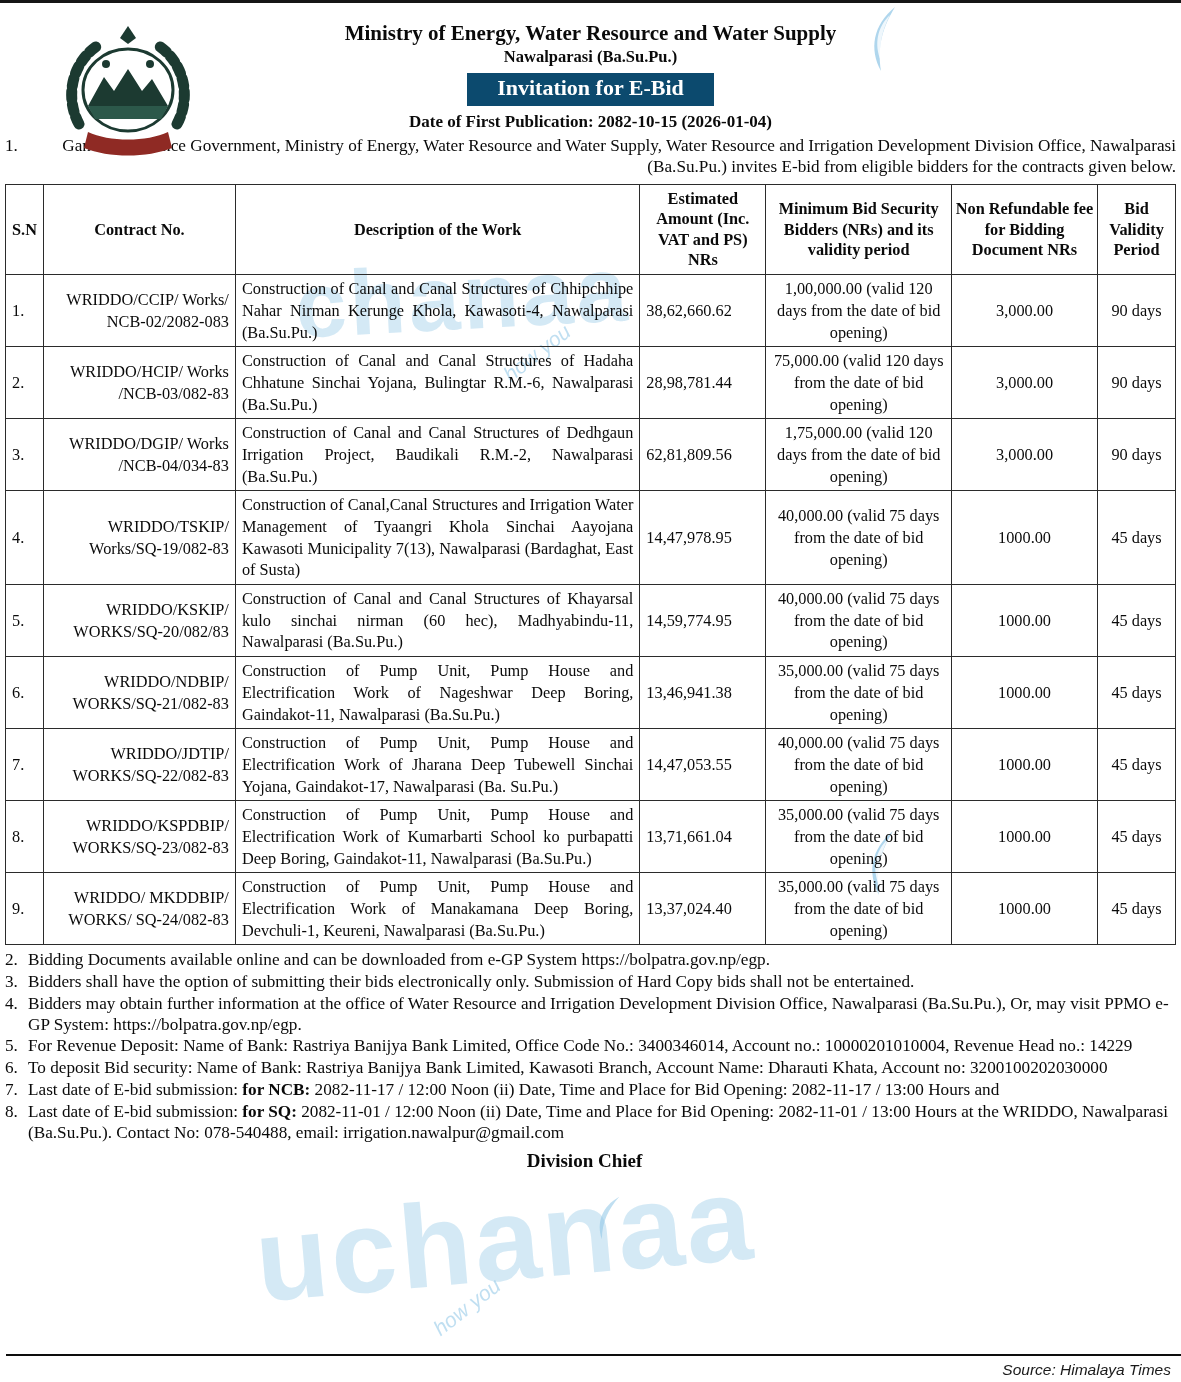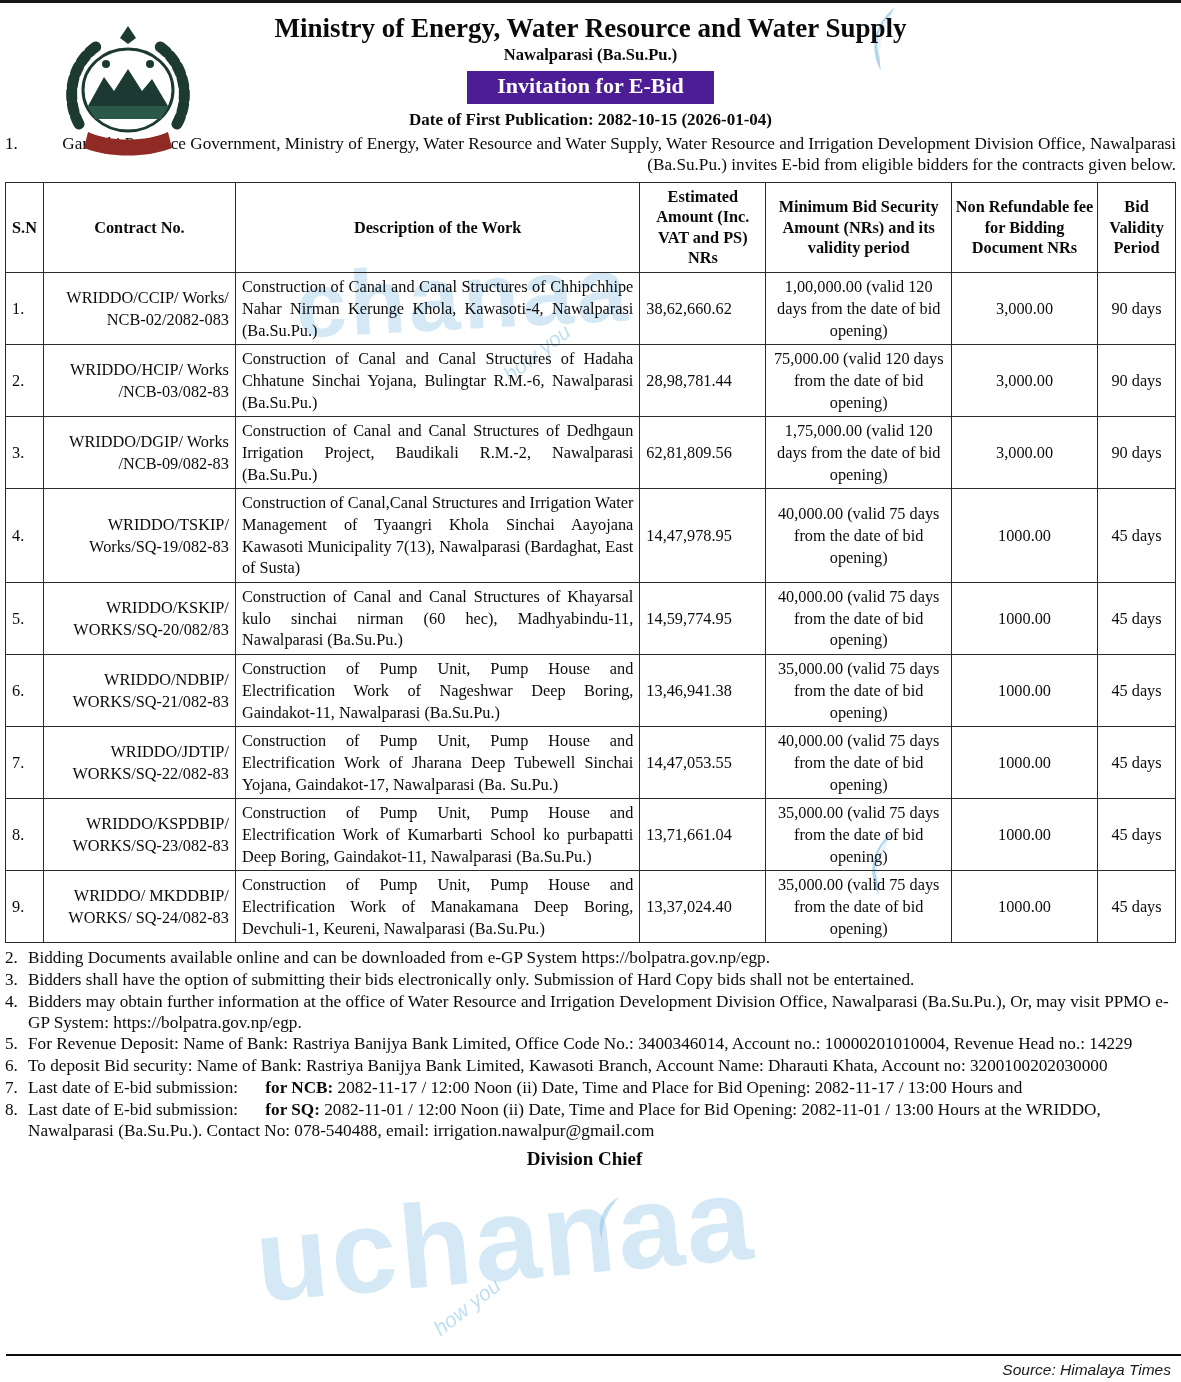--- a/index.html
+++ b/index.html
@@ -38,25 +38,25 @@
   .swoosh-1 { left: 866px; top: 4px; }
   .swoosh-2 { left: 864px; top: 828px; }
   .swoosh-3 { left: 590px; top: 1182px; transform: scale(.7) rotate(10deg); }
 
   
   .content { position: relative; z-index: 1; padding: 5px 5px 0 5px; }
 
   .header { position: relative; text-align: center; padding-top: 3px; }
   .emblem { position: absolute; left: 52px; top: 16px; }
   .h-govt     { font-size: 17px;  font-weight: bold; }
-  .h-ministry { font-size: 27px;  font-weight: bold; margin-top: 2px; }
+  .h-ministry { font-size: 21px;  font-weight: bold; margin-top: 10px; }
   .h-office   { font-size: 26px;  font-weight: bold; margin-top: 2px; }
   .h-location { font-size: 16.5px;font-weight: bold; margin-top: 1px; }
   .banner {
-    display: inline-block; background: #4c1d95; color: #fff;
+    display: inline-block; background: #0c4a6e; color: #fff;
     font-size: 22px; font-weight: bold;
     padding: 2px 30px 5px 30px; margin-top: 6px;
   }
   .h-date { font-size: 17px; font-weight: bold; margin-top: 6px; }
 
   .intro { display: flex; font-size: 17.2px; line-height: 1.22; margin-top: 4px; text-align: left; }
   .intro-num  { flex: 0 0 19px; }
   .intro-text { flex: 1; text-align: right; }
 
   table.bid { border-collapse: collapse; width: 1171px; margin-top: 6px; background: transparent; }
@@ -68,21 +68,21 @@
   .td-desc     { text-align: justify; }
   .td-amount   { text-align: left; }
   .td-security { text-align: center; }
   .td-fee      { text-align: center; }
   .td-validity { text-align: center; }
 
   .notes { margin-top: 5px; }
   .note { display: flex; font-size: 17.2px; line-height: 1.21; margin: 1px 0; }
   .note-num  { flex: 0 0 23px; }
   .note-text { flex: 1; }
-  .note-text .b { font-weight: bold; margin-left: 23px; }
+  .note-text .b { font-weight: bold; }
 
   .signoff { text-align: center; font-weight: bold; font-size: 19px; margin: 6px 12px 0 0; }
 
   .bottom { position: absolute; left: 6px; right: 0; bottom: 3px; z-index: 1; }
   .divider { border-top: 2.5px solid #0d0d0d; }
   .source {
     text-align: right; font-style: italic; font-size: 15.5px;
     font-family: "Liberation Sans", sans-serif;
     margin: 5px 10px 0 0; color: #1a1a1a;
   }
@@ -142,21 +142,21 @@
           <col style="width:186px">
           <col style="width:146px">
           <col style="width:78px">
       </colgroup>
       <thead>
         <tr>
           <th>S.N</th>
           <th>Contract No.</th>
           <th>Description of the Work</th>
           <th>Estimated Amount (Inc. VAT and PS) NRs</th>
-          <th>Minimum Bid Security Amount (NRs) and its validity period</th>
+          <th>Minimum Bid Security Bidders (NRs) and its validity period</th>
           <th>Non Refundable fee for Bidding Document NRs</th>
           <th>Bid Validity Period</th>
         </tr>
       </thead>
       <tbody>
           <tr>
             <td class="td-sn">1.</td>
             <td class="td-contract">WRIDDO/CCIP/ Works/ NCB-02/2082-083</td>
             <td class="td-desc">Construction of Canal and Canal Structures of Chhipchhipe Nahar Nirman Kerunge Khola, Kawasoti-4, Nawalparasi (Ba.Su.Pu.)</td>
             <td class="td-amount">38,62,660.62</td>
@@ -168,21 +168,21 @@
             <td class="td-sn">2.</td>
             <td class="td-contract">WRIDDO/HCIP/ Works /NCB-03/082-83</td>
             <td class="td-desc">Construction of Canal and Canal Structures of Hadaha Chhatune Sinchai Yojana, Bulingtar R.M.-6, Nawalparasi (Ba.Su.Pu.)</td>
             <td class="td-amount">28,98,781.44</td>
             <td class="td-security">75,000.00 (valid 120 days from the date of bid opening)</td>
             <td class="td-fee">3,000.00</td>
             <td class="td-validity">90 days</td>
           </tr>
           <tr>
             <td class="td-sn">3.</td>
-            <td class="td-contract">WRIDDO/DGIP/ Works /NCB-09/082-83</td>
+            <td class="td-contract">WRIDDO/DGIP/ Works /NCB-04/034-83</td>
             <td class="td-desc">Construction of Canal and Canal Structures of Dedhgaun Irrigation Project, Baudikali R.M.-2, Nawalparasi (Ba.Su.Pu.)</td>
             <td class="td-amount">62,81,809.56</td>
             <td class="td-security">1,75,000.00 (valid 120 days from the date of bid opening)</td>
             <td class="td-fee">3,000.00</td>
             <td class="td-validity">90 days</td>
           </tr>
           <tr>
             <td class="td-sn">4.</td>
             <td class="td-contract">WRIDDO/TSKIP/ Works/SQ-19/082-83</td>
             <td class="td-desc">Construction of Canal,Canal Structures and Irrigation Water Management of Tyaangri Khola Sinchai Aayojana Kawasoti Municipality 7(13), Nawalparasi (Bardaghat, East of Susta)</td>

